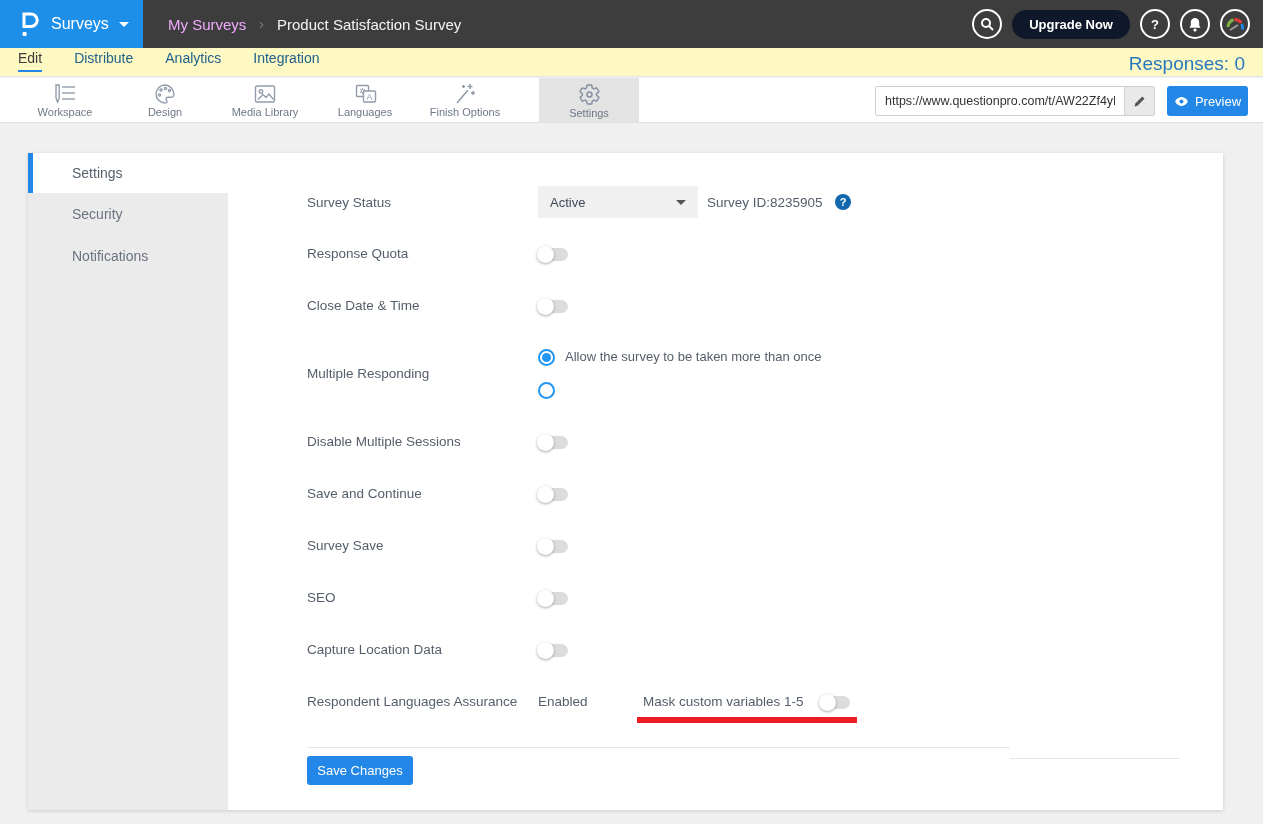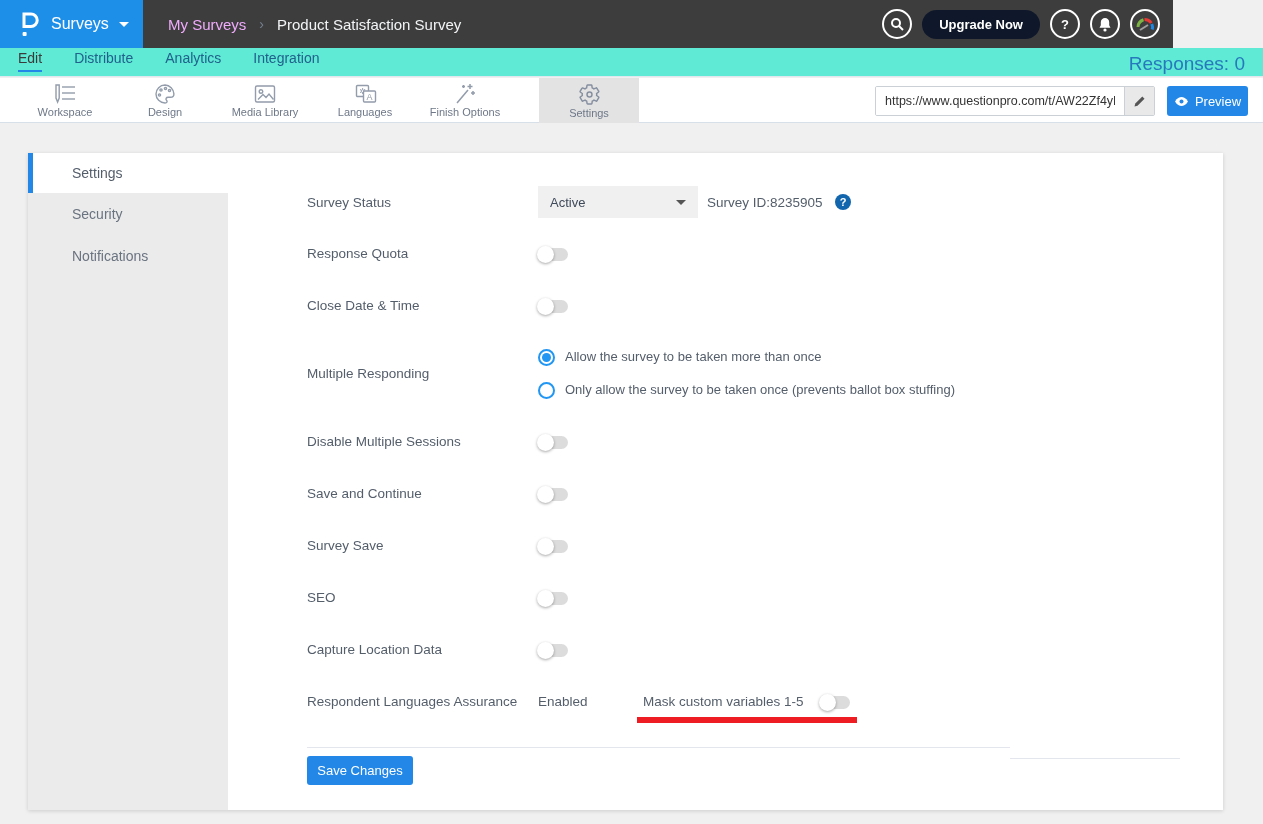--- a/index.html
+++ b/index.html
@@ -1,38 +1,38 @@
 <!DOCTYPE html>
 <html><head>
 <meta charset="utf-8">
 <style>
   * { margin:0; padding:0; box-sizing:border-box; }
   html,body { width:1263px; height:824px; overflow:hidden;
     font-family:"Liberation Sans", sans-serif; background:#f0f0f0; }
 
   
-  .top-header { position:absolute; left:0; top:0; width:1173px; height:48px; background:#3d3d3d; }
+  .top-header { position:absolute; left:0; top:0; width:1263px; height:48px; background:#3d3d3d; }
   .logo-block { position:absolute; left:0; top:0; width:143px; height:48px; background:#1e8fe9;
     display:flex; align-items:center; padding-left:20px; cursor:pointer; }
   .logo-block .product { color:#fff; font-size:16px; margin-left:12px; }
   .caret-down { width:0; height:0; border-left:5px solid transparent; border-right:5px solid transparent;
     border-top:5px solid #fff; margin-left:10px; }
   .breadcrumb { position:absolute; left:168px; top:0; height:48px; display:flex; align-items:center; }
   .breadcrumb .parent { color:#f0abfc; font-size:15px; cursor:pointer; }
   .breadcrumb .sep { color:#768090; font-size:14px; margin:0 13px; }
   .breadcrumb .current { color:#f2f4f6; font-size:15px; }
   .header-actions { position:absolute; right:13px; top:0; height:48px; display:flex; align-items:center; gap:10px; }
   .circle-btn { width:30px; height:30px; border:2px solid #fff; border-radius:50%;
     display:flex; align-items:center; justify-content:center; color:#fff; font-size:13px;
     font-weight:bold; cursor:pointer; background:transparent; }
   .upgrade-btn { height:29px; padding:0 17px; border-radius:15px; background:#0f172a; color:#fff;
     font-size:13px; font-weight:bold; display:flex; align-items:center; cursor:pointer; border:none; }
 
   
-  .nav-row { position:absolute; left:0; top:48px; width:1263px; height:29px; background:#5eead4;
+  .nav-row { position:absolute; left:0; top:48px; width:1263px; height:29px; background:#fef9c3;
     border-bottom:1px solid #dfe7ef; }
   .nav-tabs { position:absolute; left:18px; top:2px; display:flex; gap:32px; }
   .nav-tab { font-size:14px; color:#21618c; cursor:pointer; padding-bottom:4px; }
   .nav-tab.active { color:#3b3b3b; border-bottom:2px solid #2287e7; }
   .responses { position:absolute; right:18px; top:5px; font-size:19px; color:#2779bd;padding-left:8px; }
 
   
   .toolbar { position:absolute; left:0; top:78px; width:1263px; height:45px; background:#fff;
     border-bottom:1px solid #d7dfe8; }
   .tool-items { position:absolute; left:15px; top:0; display:flex; height:45px; }
@@ -242,21 +242,20 @@
         <span class="knob"></span>
       </div>
 
     <span class="flabel" style="top:213px">Multiple Responding</span>
     <div class="radio-row" style="top:196px">
       <span class="radio selected"></span>
       <span class="rlabel">Allow the survey to be taken more than once</span>
     </div>
     <div class="radio-row" style="top:229px">
       <span class="radio"></span>
-      <span class="rlabel">Only allow the survey to be taken once (prevents ballot box stuffing)</span>
     </div>
 
     <span class="flabel" style="top:281px">Disable Multiple Sessions</span>
     <div class="toggle" style="top:283px">
         <span class="knob"></span>
       </div>
 
     <span class="flabel" style="top:333px">Save and Continue</span>
     <div class="toggle" style="top:335px">
         <span class="knob"></span>

